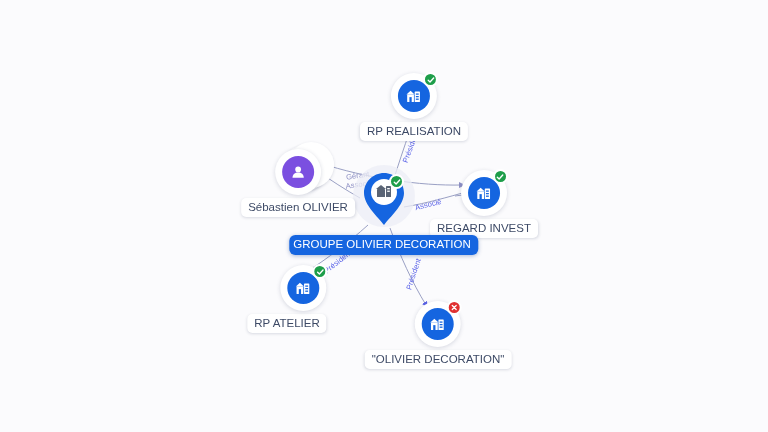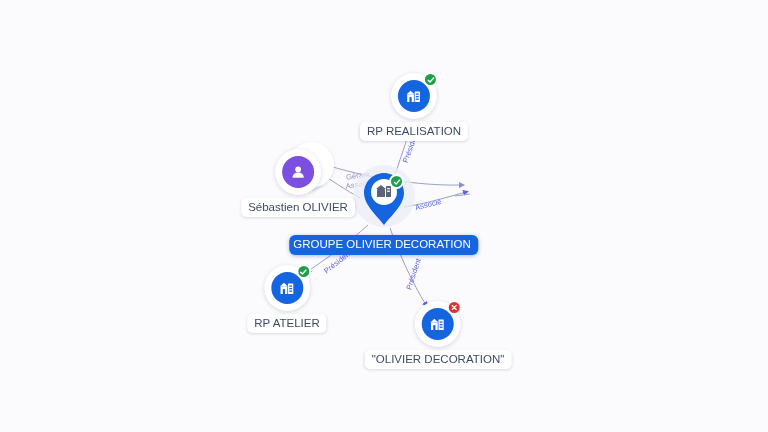--- a/index.html
+++ b/index.html
@@ -264,60 +264,83 @@
       </div>
       <div class="badge ok">
         <svg width="8" height="8" viewBox="0 0 10 10" xmlns="http://www.w3.org/2000/svg">
           <path d="M1.6 5.2 L3.9 7.4 L8.4 2.6" fill="none" stroke="#ffffff" stroke-width="1.7" stroke-linecap="round" stroke-linejoin="round"></path>
         </svg>
       </div>
     </div>
     <div class="node-label">RP REALISATION</div>
   </div>
 
-
-  <div class="node" style="left:287px; top:265px;">
+  <div class="node" style="left:484px; top:170px;">
     <div class="node-halo">
       <div class="disc company">
         <svg width="18" height="18" viewBox="0 0 24 24" xmlns="http://www.w3.org/2000/svg">
           <g fill="#ffffff">
             <rect x="3" y="10" width="9" height="10" rx="0.8"></rect>
             <path d="M2 10 L7.5 5 L13 10 Z"></path>
             <rect x="13" y="6" width="7" height="14" rx="0.8"></rect>
             <rect x="14.6" y="8.6" width="3.8" height="1.7" fill="#1565e0"></rect>
             <rect x="14.6" y="12" width="3.8" height="1.7" fill="#1565e0"></rect>
             <rect x="14.6" y="15.4" width="3.8" height="1.7" fill="#1565e0"></rect>
             <rect x="6" y="13.5" width="3" height="6.5" fill="#1565e0"></rect>
           </g>
         </svg>
       </div>
       <div class="badge ok">
         <svg width="8" height="8" viewBox="0 0 10 10" xmlns="http://www.w3.org/2000/svg">
           <path d="M1.6 5.2 L3.9 7.4 L8.4 2.6" fill="none" stroke="#ffffff" stroke-width="1.7" stroke-linecap="round" stroke-linejoin="round"></path>
         </svg>
       </div>
     </div>
-    <div class="node-label">RP ATELIER</div>
-  </div>
-
-  <div class="node" style="left:438px; top:301px;">
+    <div class="node-label">REGARD INVEST</div>
+  </div>
+
+  <div class="node" style="left:287px; top:265px;align-items:flex-end;">
     <div class="node-halo">
       <div class="disc company">
         <svg width="18" height="18" viewBox="0 0 24 24" xmlns="http://www.w3.org/2000/svg">
           <g fill="#ffffff">
             <rect x="3" y="10" width="9" height="10" rx="0.8"></rect>
             <path d="M2 10 L7.5 5 L13 10 Z"></path>
             <rect x="13" y="6" width="7" height="14" rx="0.8"></rect>
             <rect x="14.6" y="8.6" width="3.8" height="1.7" fill="#1565e0"></rect>
             <rect x="14.6" y="12" width="3.8" height="1.7" fill="#1565e0"></rect>
             <rect x="14.6" y="15.4" width="3.8" height="1.7" fill="#1565e0"></rect>
             <rect x="6" y="13.5" width="3" height="6.5" fill="#1565e0"></rect>
           </g>
         </svg>
       </div>
+      <div class="badge ok">
+        <svg width="8" height="8" viewBox="0 0 10 10" xmlns="http://www.w3.org/2000/svg">
+          <path d="M1.6 5.2 L3.9 7.4 L8.4 2.6" fill="none" stroke="#ffffff" stroke-width="1.7" stroke-linecap="round" stroke-linejoin="round"></path>
+        </svg>
+      </div>
+    </div>
+    <div class="node-label">RP ATELIER</div>
+  </div>
+
+  <div class="node" style="left:438px; top:301px;">
+    <div class="node-halo">
+      <div class="disc company">
+        <svg width="18" height="18" viewBox="0 0 24 24" xmlns="http://www.w3.org/2000/svg">
+          <g fill="#ffffff">
+            <rect x="3" y="10" width="9" height="10" rx="0.8"></rect>
+            <path d="M2 10 L7.5 5 L13 10 Z"></path>
+            <rect x="13" y="6" width="7" height="14" rx="0.8"></rect>
+            <rect x="14.6" y="8.6" width="3.8" height="1.7" fill="#1565e0"></rect>
+            <rect x="14.6" y="12" width="3.8" height="1.7" fill="#1565e0"></rect>
+            <rect x="14.6" y="15.4" width="3.8" height="1.7" fill="#1565e0"></rect>
+            <rect x="6" y="13.5" width="3" height="6.5" fill="#1565e0"></rect>
+          </g>
+        </svg>
+      </div>
       <div class="badge bad">
         <svg width="7" height="7" viewBox="0 0 10 10" xmlns="http://www.w3.org/2000/svg">
           <path d="M2.2 2.2 L7.8 7.8 M7.8 2.2 L2.2 7.8" fill="none" stroke="#ffffff" stroke-width="1.8" stroke-linecap="round"></path>
         </svg>
       </div>
     </div>
     <div class="node-label">"OLIVIER DECORATION"</div>
   </div>
 
 </div>

